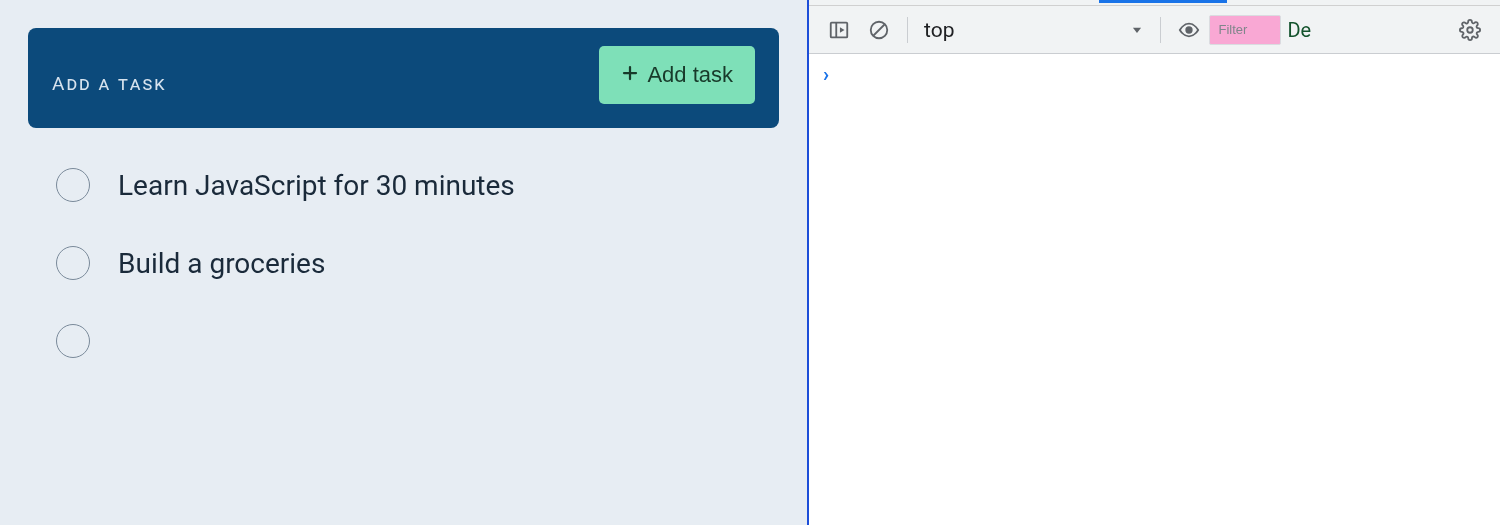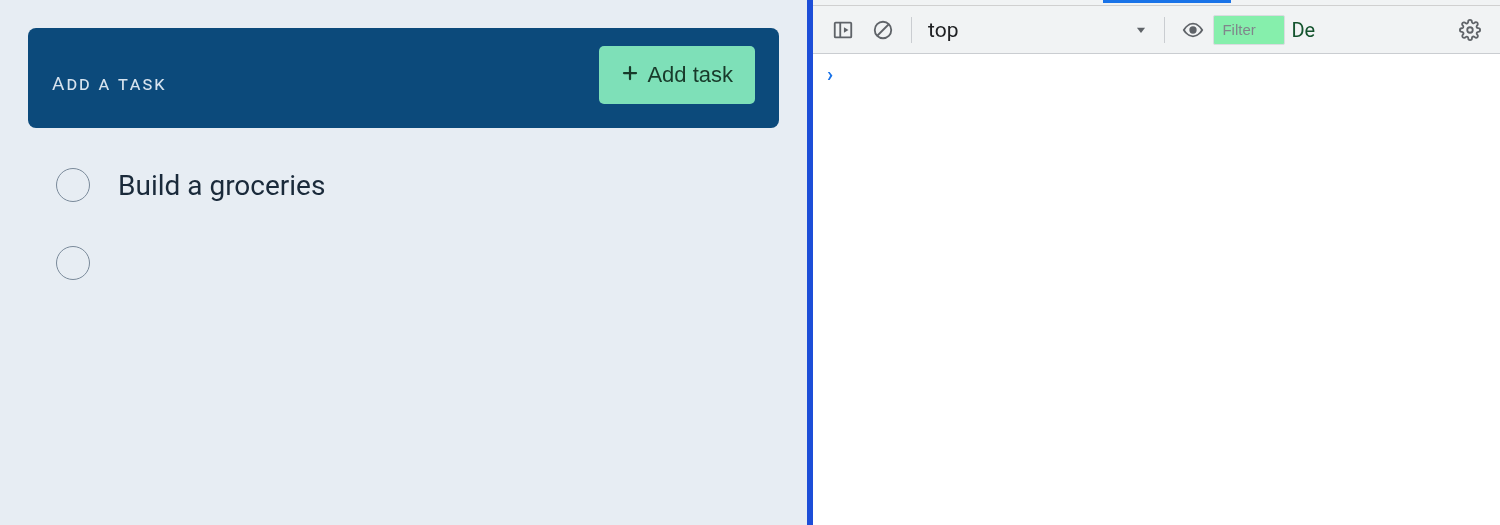--- a/index.html
+++ b/index.html
@@ -101,21 +101,21 @@
       background: transparent;
     }
 
     
     .devtools-panel {
       flex: 1;
       height: 100%;
       display: flex;
       flex-direction: column;
       background: #fff;
-      border-left: 6px solid #1d4ed8;
+      border-left: 2px solid #1d4ed8;
     }
 
     .devtools-tab-strip {
       height: 6px;
       background: #f1f3f4;
       border-bottom: 1px solid #d0d0d0;
       position: relative;
     }
     .active-tab-indicator {
       position: absolute;
@@ -160,25 +160,25 @@
       align-items: center;
       gap: 6px;
       padding: 0 8px;
       cursor: pointer;
       flex: 0 0 auto;
     }
     .context-label { color: #202124; font-size: 21px; padding-right: 170px;}
     .context-selector svg { width: 14px; height: 14px; }
 
     .filter-input {
-      background: #86efac;
+      background: #f9a8d4;
       border: 1px solid #dadce0;
       border-radius: 2px;
       padding: 3px 8px;
-      font-size: 15px;
+      font-size: 13px;
       width: 72px;
       height: 30px;
       color: #5f6368;
     }
     .filter-input::placeholder { color: #80868b; }
 
     .levels-text {
       color: #14532d;
       font-size: 20px;
       padding: 0 6px;
@@ -212,20 +212,24 @@
             <line x1="4" y1="12" x2="20" y2="12"></line>
           </svg>
       </span>
       <span>Add task</span>
     </button>
   </div>
 
   <div class="task-list">
     <div class="task-item">
       <span class="task-checkbox"></span>
+      <span>Learn JavaScript for 30 minutes</span>
+    </div>
+    <div class="task-item">
+      <span class="task-checkbox"></span>
       <span>Build a groceries</span>
     </div>
     <div class="task-item">
       <span class="task-checkbox"></span>
     </div>
   </div>
 </div>
 
 <div class="devtools-panel">
   <div class="devtools-tab-strip">

